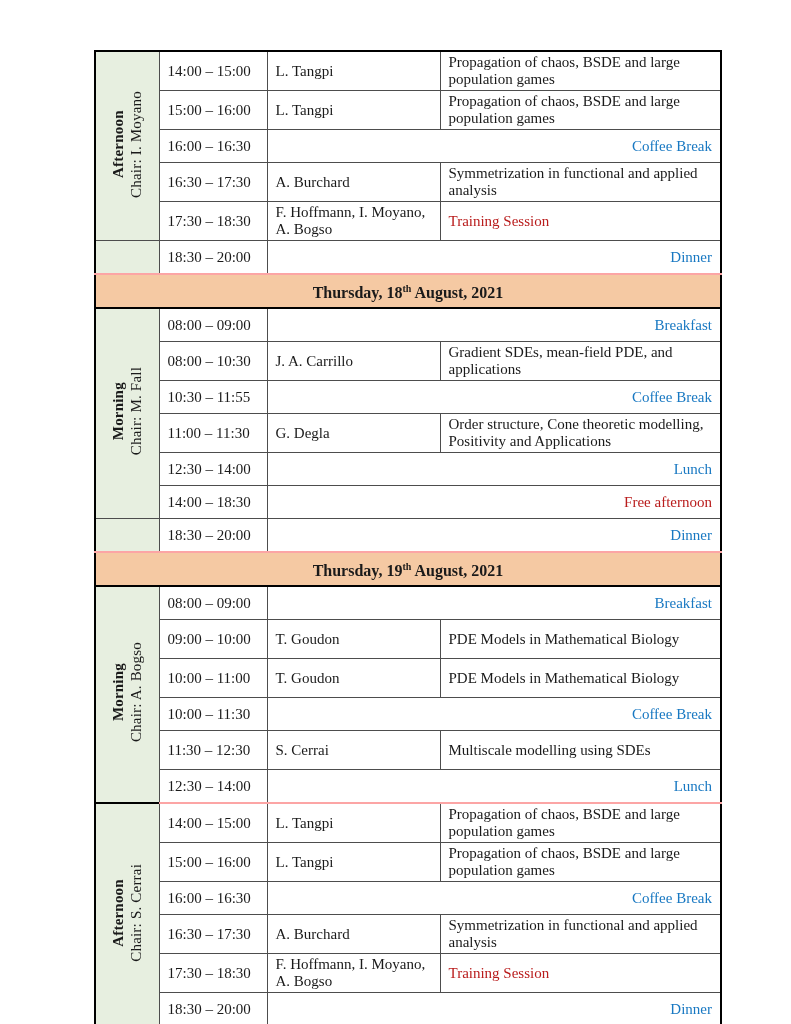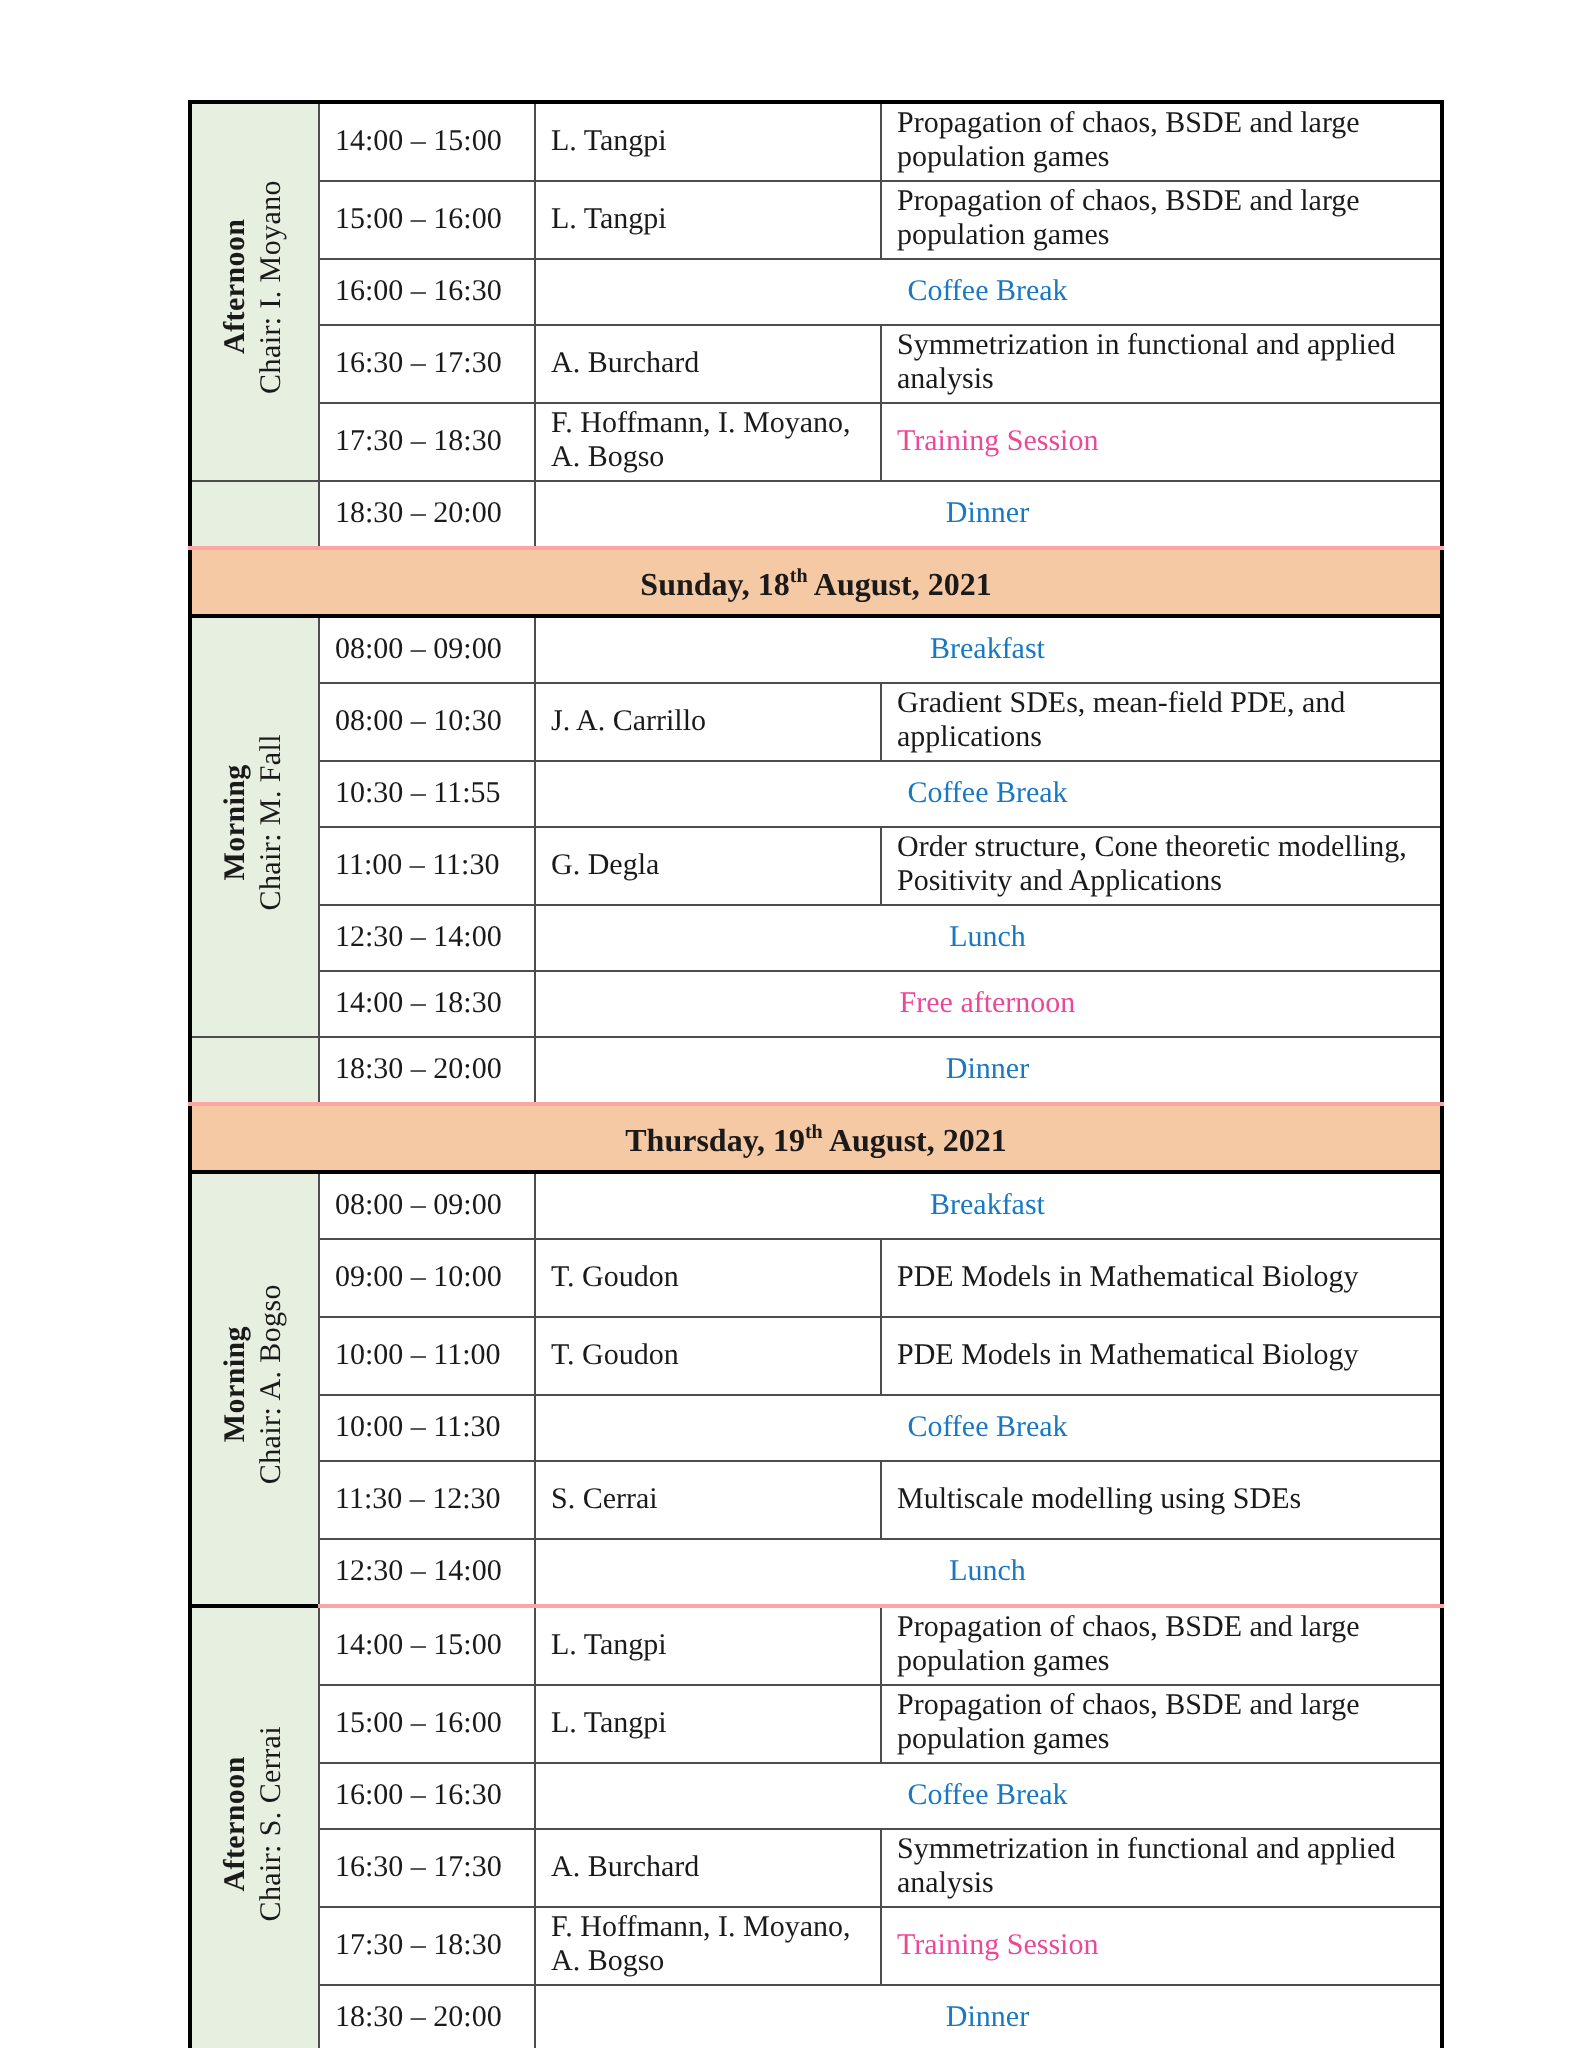--- a/index.html
+++ b/index.html
@@ -6,23 +6,23 @@
   body{width:791px;height:1024px;overflow:hidden;font-family:"Liberation Serif",serif;color:#1a1a1a;}
   .page{padding:50px 0 0 94px;}
 
   table.sched{border-collapse:collapse;table-layout:fixed;width:628px;
     border:2px solid #000;border-bottom-width:3px;}
   td{border:1px solid #4d4d4d;vertical-align:middle;padding:1px 8px;
      font-size:15px;line-height:17px;overflow:hidden;}
   tr.talk td{height:36px;}
   tr.brk td{height:30px;}
   td.time{white-space:nowrap;}
-  td.event{text-align:center;}
+  td.event{text-align:right;}
   .blue{color:#1878C2;}
-  .red{color:#ec4899;}
+  .red{color:#b91c1c;}
 
   td.glabel,td.gcell{background:#E7EFE0;padding:0;}
   td.glabel{text-align:center;}
   .vlabel{display:inline-block;writing-mode:vertical-rl;transform:rotate(180deg);
     white-space:nowrap;line-height:1.05;}
   .vlabel span{display:block;margin:0 2px;font-size:15px;letter-spacing:.2px;}
   .vlabel .sess{font-weight:700;}
 
   tbody.session tr:first-child td{border-top:2px solid #000;}
   tbody.session tr:last-child td{border-bottom:2px solid #fca5a5;}
@@ -76,21 +76,21 @@
     <tr class="brk">
       <td class="gcell"></td>
       <td class="time">18:30 – 20:00</td>
       <td class="event blue" colspan="2">Dinner</td>
     </tr>
   </tbody>
 
   <tbody>
     <tr class="daterow">
       <td colspan="4">
-        <span>Sunday, 18</span><sup>th</sup><span> August, 2021</span>
+        <span>Thursday, 18</span><sup>th</sup><span> August, 2021</span>
       </td>
     </tr>
   </tbody>
 
   <tbody class="session">
     <tr class="brk">
       <td class="glabel" rowspan="6">
         <div class="vlabel">
           <span class="sess">Morning</span>
           <span class="chair">Chair: M. Fall</span>

